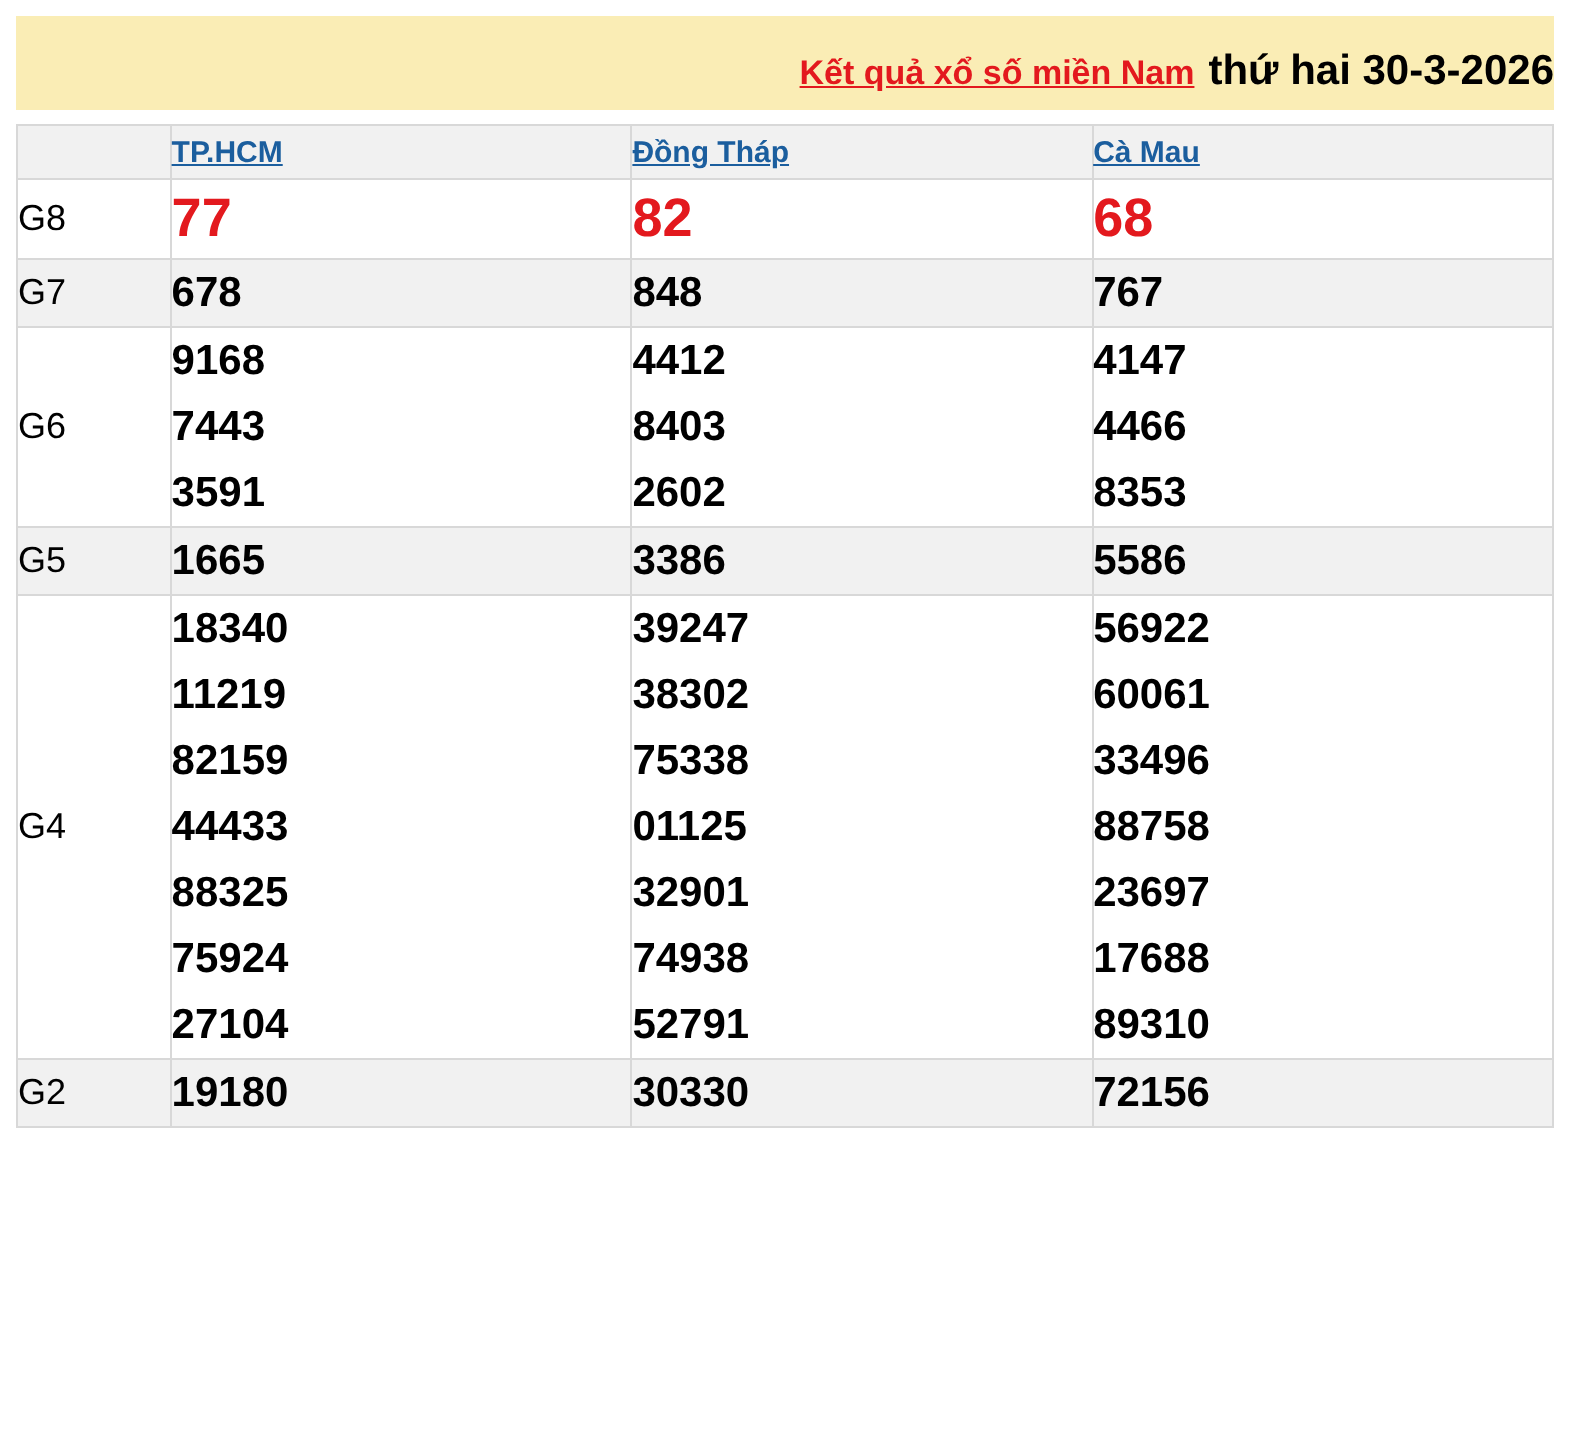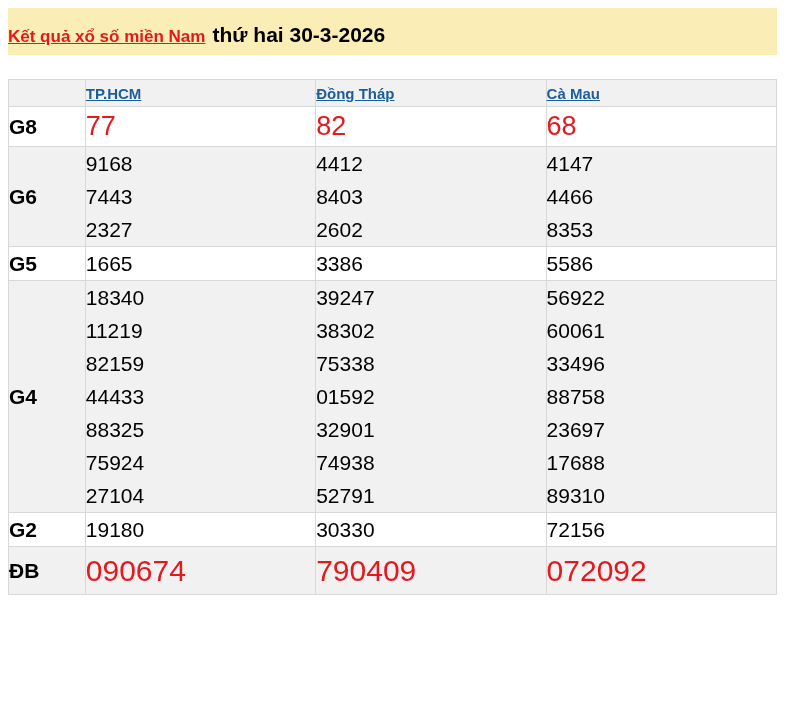--- a/index.html
+++ b/index.html
@@ -14,22 +14,22 @@
   body{
     width:785px;height:716px;
     font-family:"Liberation Sans","DejaVu Sans",sans-serif;
     padding:8px;
     color:#000;
   }
   
   .banner{
     width:100%;height:47px;
     background:var(--banner-bg);
-    display:flex;align-items:center;justify-content:flex-start;
-    margin-bottom:24px;
+    display:flex;align-items:center;justify-content:flex-end;
+    margin-bottom:7px;
   }
   .banner h1{
     margin:0;font-weight:bold;white-space:nowrap;
   }
   .title-link{
     color:var(--red);
     font-size:17px;
     text-decoration:underline;
     cursor:pointer;
   }
@@ -58,26 +58,26 @@
   }
   th.label-col{width:10%;}
   thead a.col-link{
     color:var(--link-blue);
     font-weight:bold;
     text-decoration:underline;
     cursor:pointer;
   }
   tbody tr:nth-child(even){background:var(--alt-row);}
   td.label-cell{
+    font-size:18px;
+    font-weight:normal;
+  }
+  .num{
     font-size:21px;
     font-weight:bold;
-  }
-  .num{
-    font-size:21px;
-    font-weight:normal;
     line-height:33px;
   }
   tr.red-large .num{
     color:var(--red);
     font-size:27px;
     line-height:39px;
   }
   tr.red-xlarge .num{
     color:var(--red);
     font-size:30px;
@@ -113,25 +113,37 @@
           <div class="num">77</div>
         </td>
         <td>
           <div class="num">82</div>
         </td>
         <td>
           <div class="num">68</div>
         </td>
       </tr>
       <tr>
+        <td class="label-cell">G7</td>
+        <td>
+          <div class="num">678</div>
+        </td>
+        <td>
+          <div class="num">848</div>
+        </td>
+        <td>
+          <div class="num">767</div>
+        </td>
+      </tr>
+      <tr>
         <td class="label-cell">G6</td>
         <td>
           <div class="num">9168</div>
           <div class="num">7443</div>
-          <div class="num">2327</div>
+          <div class="num">3591</div>
         </td>
         <td>
           <div class="num">4412</div>
           <div class="num">8403</div>
           <div class="num">2602</div>
         </td>
         <td>
           <div class="num">4147</div>
           <div class="num">4466</div>
           <div class="num">8353</div>
@@ -157,21 +169,21 @@
           <div class="num">82159</div>
           <div class="num">44433</div>
           <div class="num">88325</div>
           <div class="num">75924</div>
           <div class="num">27104</div>
         </td>
         <td>
           <div class="num">39247</div>
           <div class="num">38302</div>
           <div class="num">75338</div>
-          <div class="num">01592</div>
+          <div class="num">01125</div>
           <div class="num">32901</div>
           <div class="num">74938</div>
           <div class="num">52791</div>
         </td>
         <td>
           <div class="num">56922</div>
           <div class="num">60061</div>
           <div class="num">33496</div>
           <div class="num">88758</div>
           <div class="num">23697</div>
@@ -184,26 +196,14 @@
         <td>
           <div class="num">19180</div>
         </td>
         <td>
           <div class="num">30330</div>
         </td>
         <td>
           <div class="num">72156</div>
         </td>
       </tr>
-      <tr class="red-xlarge">
-        <td class="label-cell">ĐB</td>
-        <td>
-          <div class="num">090674</div>
-        </td>
-        <td>
-          <div class="num">790409</div>
-        </td>
-        <td>
-          <div class="num">072092</div>
-        </td>
-      </tr>
     </tbody>
 </table>
 
 </body></html>

